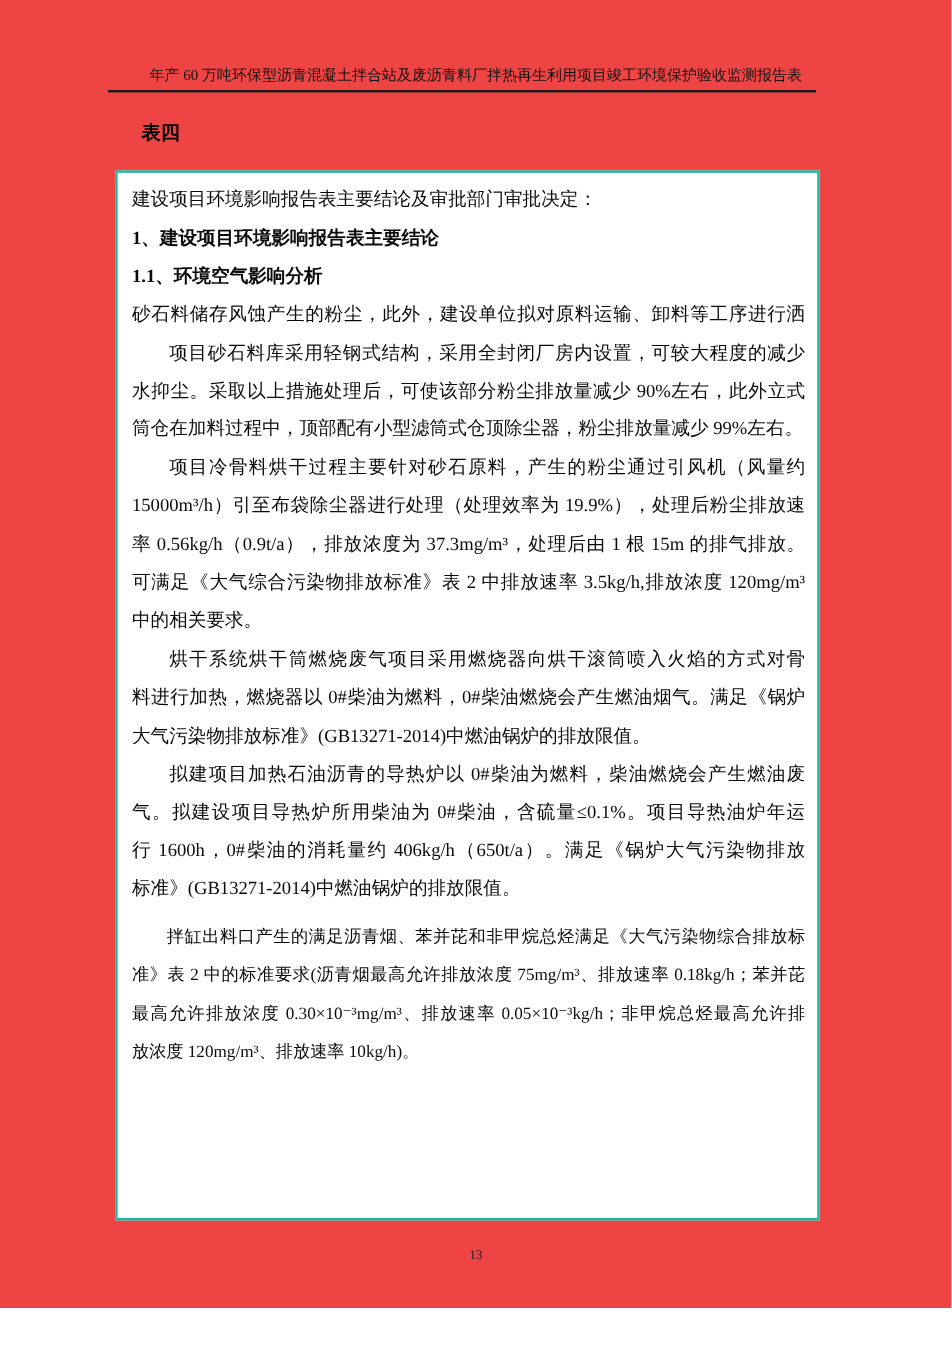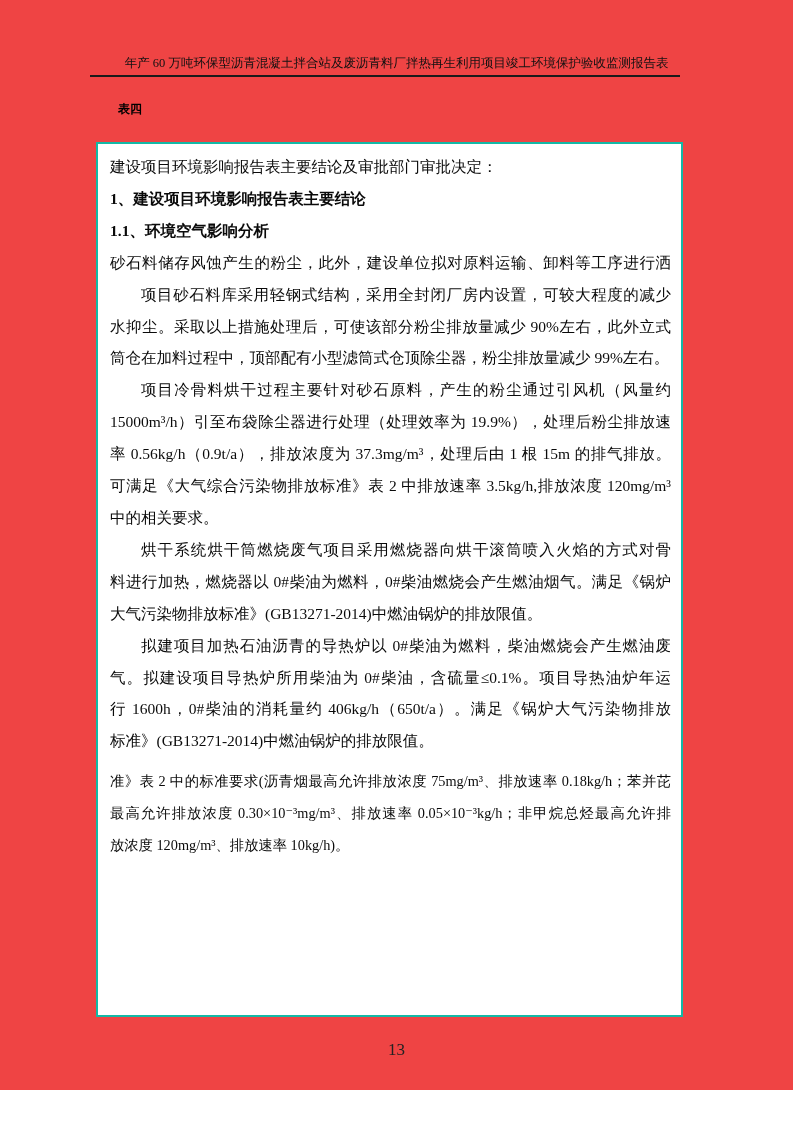--- a/index.html
+++ b/index.html
@@ -29,21 +29,21 @@
     left: 90px;
     width: 590px;
     height: 2px;
     background: #1a1a1a;
   }
   .table-label {
     position: absolute;
     top: 101px;
     left: 118px;
     font-weight: bold;
-    font-size: 12px;
+    font-size: 16px;
     color: #000000;
   }
   .content-box {
     position: absolute;
     top: 142px;
     left: 96px;
     width: 587px;
     height: 875px;
     box-sizing: border-box;
     border: 2px solid #14b8a6;
@@ -62,21 +62,21 @@
   .line.indent { text-indent: 31px; }
   .para.small .line { font-size: 14.3px; }
   .para.small .line.indent { text-indent: 29px; }
   .para.gap { margin-top: 9px; }
   .page-number {
     position: absolute;
     top: 1040px;
     left: 0;
     width: 100%;
     text-align: center;
-    font-size: 17px;
+    font-size: 11px;
     color: #222222;
   }
 </style>
 </head>
 <body>
 
 <div class="page">
 
   <div class="header-title">年产 60 万吨环保型沥青混凝土拌合站及废沥青料厂拌热再生利用项目竣工环境保护验收监测报告表</div>
 
@@ -107,20 +107,21 @@
           <div class="line">料进行加热，燃烧器以 0#柴油为燃料，0#柴油燃烧会产生燃油烟气。满足《锅炉</div>
           <div class="line last">大气污染物排放标准》(GB13271-2014)中燃油锅炉的排放限值。</div>
         </div>
         <div class="para">
           <div class="line indent">拟建项目加热石油沥青的导热炉以 0#柴油为燃料，柴油燃烧会产生燃油废</div>
           <div class="line">气。拟建设项目导热炉所用柴油为 0#柴油，含硫量≤0.1%。项目导热油炉年运</div>
           <div class="line">行 1600h，0#柴油的消耗量约 406kg/h（650t/a）。满足《锅炉大气污染物排放</div>
           <div class="line last">标准》(GB13271-2014)中燃油锅炉的排放限值。</div>
         </div>
         <div class="para small gap">
+          <div class="line indent">拌缸出料口产生的满足沥青烟、苯并芘和非甲烷总烃满足《大气污染物综合排放标</div>
           <div class="line">准》表 2 中的标准要求(沥青烟最高允许排放浓度 75mg/m³、排放速率 0.18kg/h；苯并芘</div>
           <div class="line">最高允许排放浓度 0.30×10⁻³mg/m³、排放速率 0.05×10⁻³kg/h；非甲烷总烃最高允许排</div>
           <div class="line last">放浓度 120mg/m³、排放速率 10kg/h)。</div>
         </div>
       </div>
   </div>
 
   <div class="page-number">13</div>
 
 </div>

